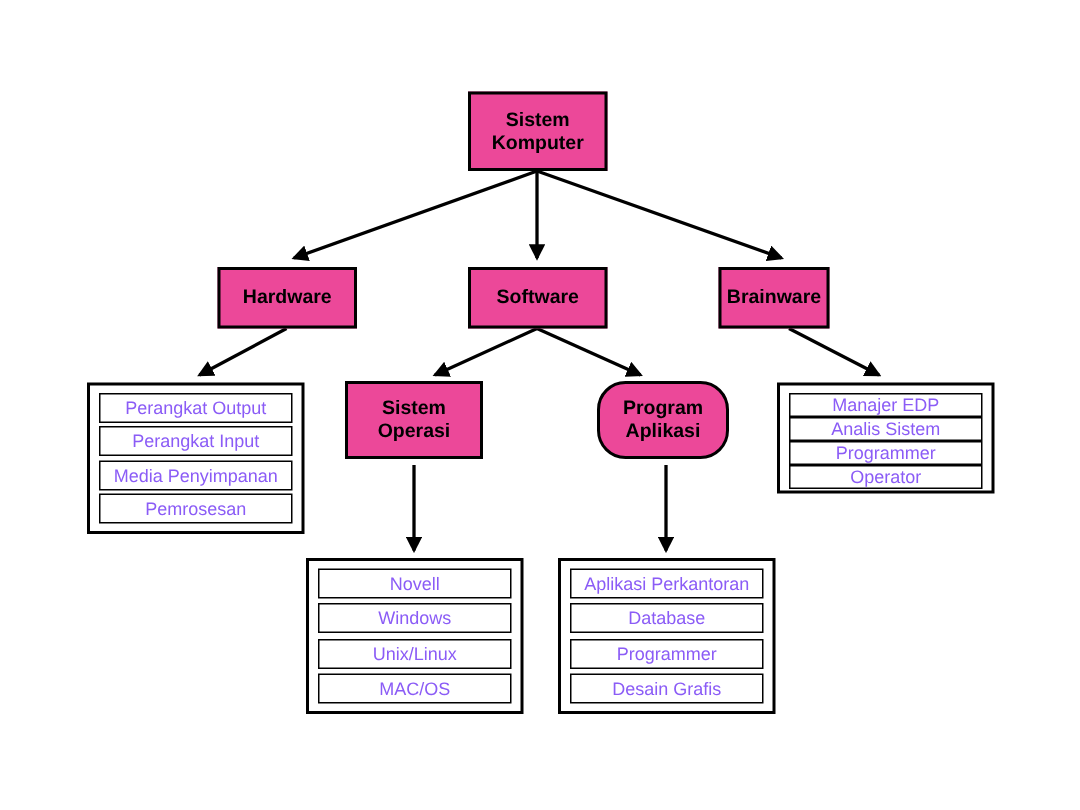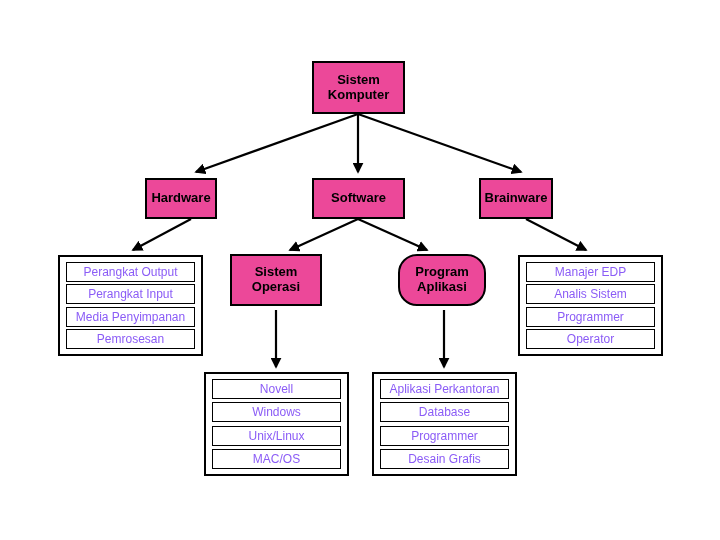--- a/index.html
+++ b/index.html
@@ -88,40 +88,40 @@
       <line x1="526" y1="219" x2="586" y2="250"></line>
 
       <line x1="276" y1="310" x2="276" y2="367"></line>
       <line x1="444" y1="310" x2="444" y2="367"></line>
     </g>
   </svg>
 
   <div class="node node-strong two-line" style="left:312px; top:61px; width:93px; height:53px;">Sistem
 Komputer</div>
 
-  <div class="node node-strong" style="left:145px; top:178px; width:72px; height:41px;">Hardware</div>
+  <div class="node node-strong" style="left:145px; top:178px; width:93px; height:41px;">Hardware</div>
 
   <div class="node node-strong" style="left:312px; top:178px; width:93px; height:41px;">Software</div>
 
   <div class="node node-strong" style="left:479px; top:178px; width:74px; height:41px;">Brainware</div>
 
   <div class="node node-strong two-line" style="left:230px; top:254px; width:92px; height:52px;">Sistem
 Operasi</div>
 
   <div class="node node-strong two-line" style="left:398px; top:254px; width:88px; height:52px;border-radius:19px;">Program
 Aplikasi</div>
 
   <div class="group" style="left:58px; top:255px; width:145px; height:101px;">
     <div class="group-item">Perangkat Output</div>
     <div class="group-item">Perangkat Input</div>
     <div class="group-item">Media Penyimpanan</div>
     <div class="group-item">Pemrosesan</div>
   </div>
 
-  <div class="group" style="left:518px; top:255px; width:145px; height:101px;">
+  <div class="group" style="left:518px; top:255px; width:145px; height:74px;">
     <div class="group-item">Manajer EDP</div>
     <div class="group-item">Analis Sistem</div>
     <div class="group-item">Programmer</div>
     <div class="group-item">Operator</div>
   </div>
 
   <div class="group" style="left:204px; top:372px; width:145px; height:104px;">
     <div class="group-item">Novell</div>
     <div class="group-item">Windows</div>
     <div class="group-item">Unix/Linux</div>

